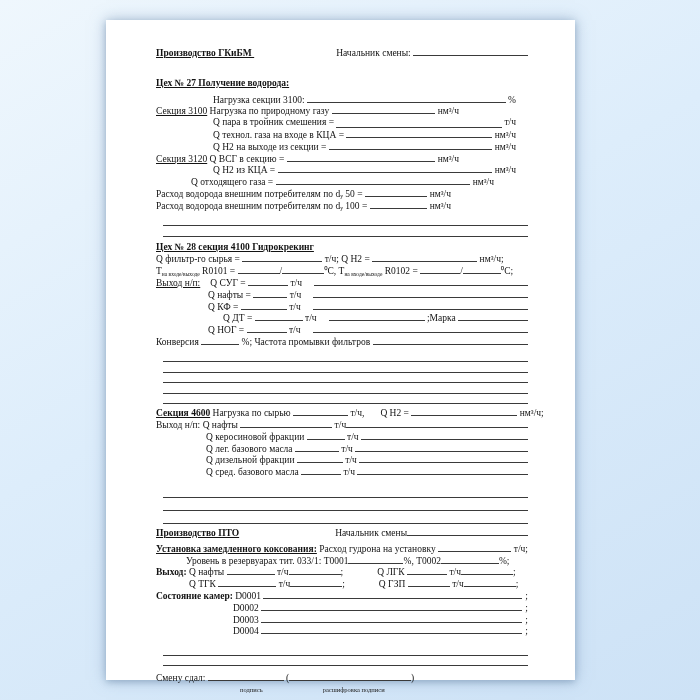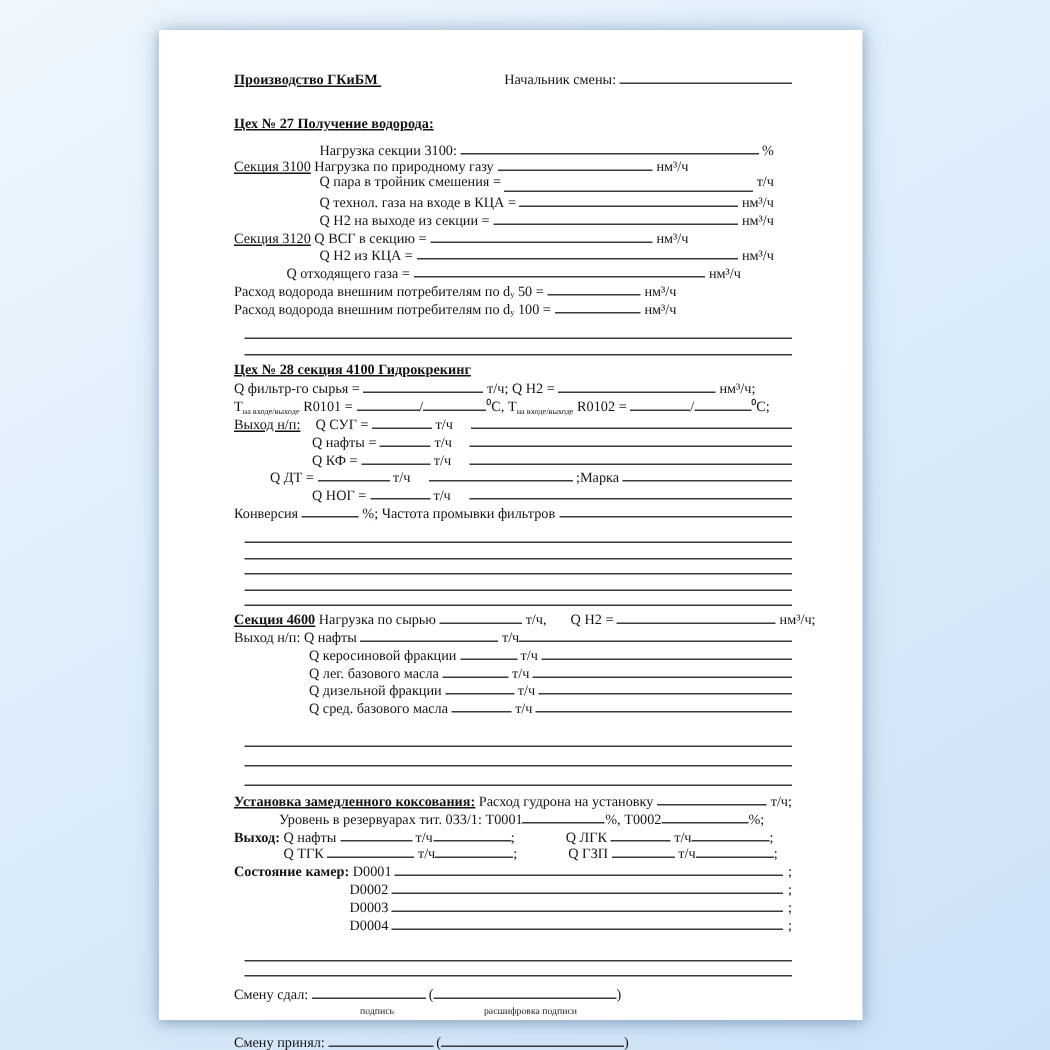--- a/index.html
+++ b/index.html
@@ -66,41 +66,42 @@
           <div class="row hr" style="margin-top: 4px;"></div>
           <div class="row hr"></div>
         </div>
         <div class="section">
           <div class="row" style="margin-top: 5px;"><span class="txt b u">Цех № 28 секция 4100 Гидрокрекинг</span></div>
           <div class="row"><span class="txt">Q фильтр-го сырья = </span><span class="blank" style="width: 80px;"></span><span class="txt"> т/ч; Q Н2 = </span><span class="blank" style="width: 105px;"></span><span class="txt"> нм³/ч;</span></div>
           <div class="row"><span class="txt">Т</span><span class="txt sb">на входе/выходе</span><span class="txt"> R0101 = </span><span class="blank" style="width: 42px;"></span><span class="txt">/</span><span class="blank" style="width: 42px;"></span><span class="txt">⁰С, Т</span><span class="txt sb">на входе/выходе</span><span class="txt"> R0102 = </span><span class="blank" style="width: 40px;"></span><span class="txt">/</span><span class="blank" style="width: 38px;"></span><span class="txt">⁰С;</span></div>
           <div class="row"><span class="txt u">Выход н/п:</span><span class="gap" style="width: 10px;"></span><span class="txt">Q СУГ = </span><span class="blank" style="width: 40px;"></span><span class="txt"> т/ч</span><span class="gap" style="width: 12px;"></span><span class="blank fill"></span></div>
           <div class="row" style="margin-left: 52px;"><span class="txt">Q нафты = </span><span class="blank" style="width: 34px;"></span><span class="txt"> т/ч</span><span class="gap" style="width: 12px;"></span><span class="blank fill"></span></div>
           <div class="row" style="margin-left: 52px;"><span class="txt">Q КФ = </span><span class="blank" style="width: 46px;"></span><span class="txt"> т/ч</span><span class="gap" style="width: 12px;"></span><span class="blank fill"></span></div>
-          <div class="row" style="margin-left: 24px; text-align: right;"><span class="txt">Q ДТ = </span><span class="blank" style="width: 48px;"></span><span class="txt"> т/ч</span><span class="gap" style="width: 12px;"></span><span class="blank" style="width: 96px;"></span><span class="txt"> ;Марка </span><span class="blank fill"></span></div>
+          <div class="row" style="margin-left: 67px; text-align: right;"><span class="txt">Q ДТ = </span><span class="blank" style="width: 48px;"></span><span class="txt"> т/ч</span><span class="gap" style="width: 12px;"></span><span class="blank" style="width: 96px;"></span><span class="txt"> ;Марка </span><span class="blank fill"></span></div>
           <div class="row" style="margin-left: 52px;"><span class="txt">Q НОГ = </span><span class="blank" style="width: 40px;"></span><span class="txt"> т/ч</span><span class="gap" style="width: 12px;"></span><span class="blank fill"></span></div>
           <div class="row"><span class="txt">Конверсия </span><span class="blank" style="width: 38px;"></span><span class="txt"> %; Частота промывки фильтров </span><span class="blank fill"></span></div>
           <div class="row hr" style="margin-top: 4px;"></div>
           <div class="row hr"></div>
           <div class="row hr"></div>
           <div class="row hr"></div>
           <div class="row hr"></div>
         </div>
         <div class="section">
           <div class="row" style="margin-top: 3px;"><span class="txt b u">Секция 4600</span><span class="txt"> Нагрузка по сырью </span><span class="blank" style="width: 55px;"></span><span class="txt"> т/ч,</span><span class="gap" style="width: 16px;"></span><span class="txt">Q Н2 = </span><span class="blank" style="width: 106px;"></span><span class="txt"> нм³/ч;</span></div>
           <div class="row"><span class="txt">Выход н/п: </span><span class="txt">Q нафты </span><span class="blank" style="width: 92px;"></span><span class="txt"> т/ч</span><span class="blank fill"></span></div>
           <div class="row" style="margin-left: 50px;"><span class="txt">Q керосиновой фракции </span><span class="blank" style="width: 38px;"></span><span class="txt"> т/ч </span><span class="blank fill"></span></div>
           <div class="row" style="margin-left: 50px;"><span class="txt">Q лег. базового масла </span><span class="blank" style="width: 44px;"></span><span class="txt"> т/ч </span><span class="blank fill"></span></div>
           <div class="row" style="margin-left: 50px;"><span class="txt">Q дизельной фракции </span><span class="blank" style="width: 46px;"></span><span class="txt"> т/ч </span><span class="blank fill"></span></div>
           <div class="row" style="margin-left: 50px;"><span class="txt">Q сред. базового масла </span><span class="blank" style="width: 40px;"></span><span class="txt"> т/ч </span><span class="blank fill"></span></div>
           <div class="row hr" style="margin-top: 7px; height: 12px;"></div>
           <div class="row hr" style="height: 12px;"></div>
           <div class="row hr" style="height: 12px;"></div>
         </div>
         <div class="section">
+          <div class="row" style="margin-top: 3px;"><span class="txt b u">Производство ПТО</span><span class="gap" style="width: 96px;"></span><span class="txt">Начальник смены</span><span class="blank fill"></span></div>
           <div class="row" style="margin-top: 4px;"><span class="txt b u">Установка замедленного коксования:</span><span class="txt"> Расход гудрона на установку </span><span class="blank fill"></span><span class="txt"> т/ч;</span></div>
           <div class="row" style="margin-left: 30px;"><span class="txt">Уровень в резервуарах тит. 033/1: Т0001</span><span class="blank" style="width: 55px;"></span><span class="txt">%, Т0002</span><span class="blank" style="width: 58px;"></span><span class="txt">%;</span></div>
           <div class="row"><span class="txt b">Выход: </span><span class="txt">Q нафты </span><span class="blank" style="width: 48px;"></span><span class="txt"> т/ч</span><span class="blank" style="width: 52px;"></span><span class="txt">;</span><span class="gap" style="width: 34px;"></span><span class="txt">Q ЛГК </span><span class="blank" style="width: 40px;"></span><span class="txt"> т/ч</span><span class="blank" style="width: 52px;"></span><span class="txt">;</span></div>
           <div class="row" style="margin-left: 33px;"><span class="txt">Q ТГК </span><span class="blank" style="width: 58px;"></span><span class="txt"> т/ч</span><span class="blank" style="width: 52px;"></span><span class="txt">;</span><span class="gap" style="width: 34px;"></span><span class="txt">Q ГЗП </span><span class="blank" style="width: 42px;"></span><span class="txt"> т/ч</span><span class="blank" style="width: 52px;"></span><span class="txt">;</span></div>
           <div class="row"><span class="txt b">Состояние камер: </span><span class="txt">D0001 </span><span class="blank fill"></span><span class="gap" style="width: 3px;"></span><span class="txt">;</span></div>
           <div class="row" style="margin-left: 77px;"><span class="txt">D0002 </span><span class="blank fill"></span><span class="gap" style="width: 3px;"></span><span class="txt">;</span></div>
           <div class="row" style="margin-left: 77px;"><span class="txt">D0003 </span><span class="blank fill"></span><span class="gap" style="width: 3px;"></span><span class="txt">;</span></div>
           <div class="row" style="margin-left: 77px; text-align: center;"><span class="txt">D0004 </span><span class="blank fill"></span><span class="gap" style="width: 3px;"></span><span class="txt">;</span></div>
           <div class="row hr" style="margin-top: 8px;"></div>
           <div class="row hr"></div>

